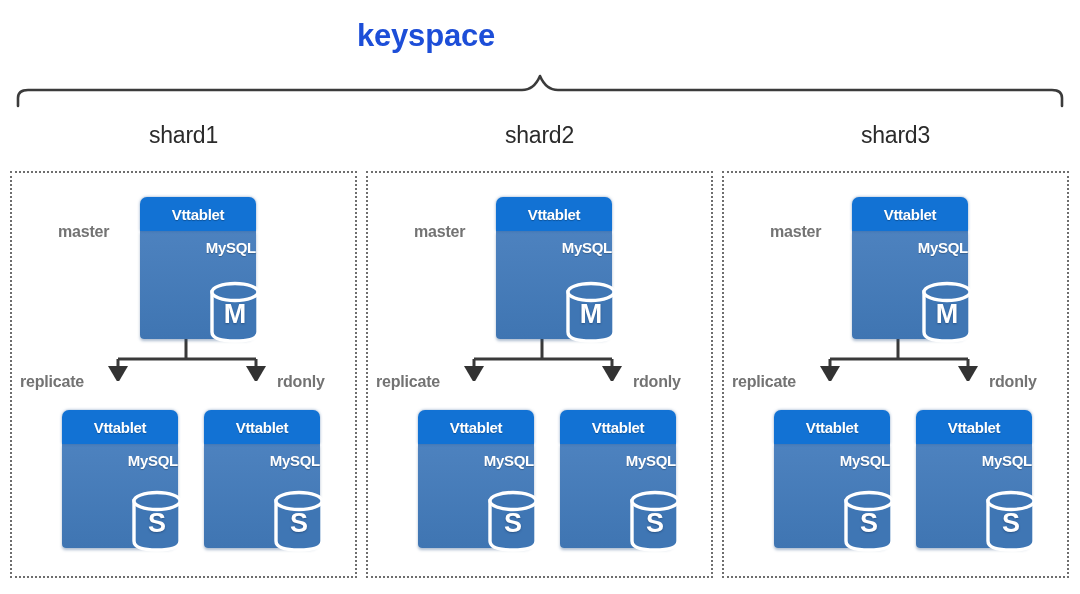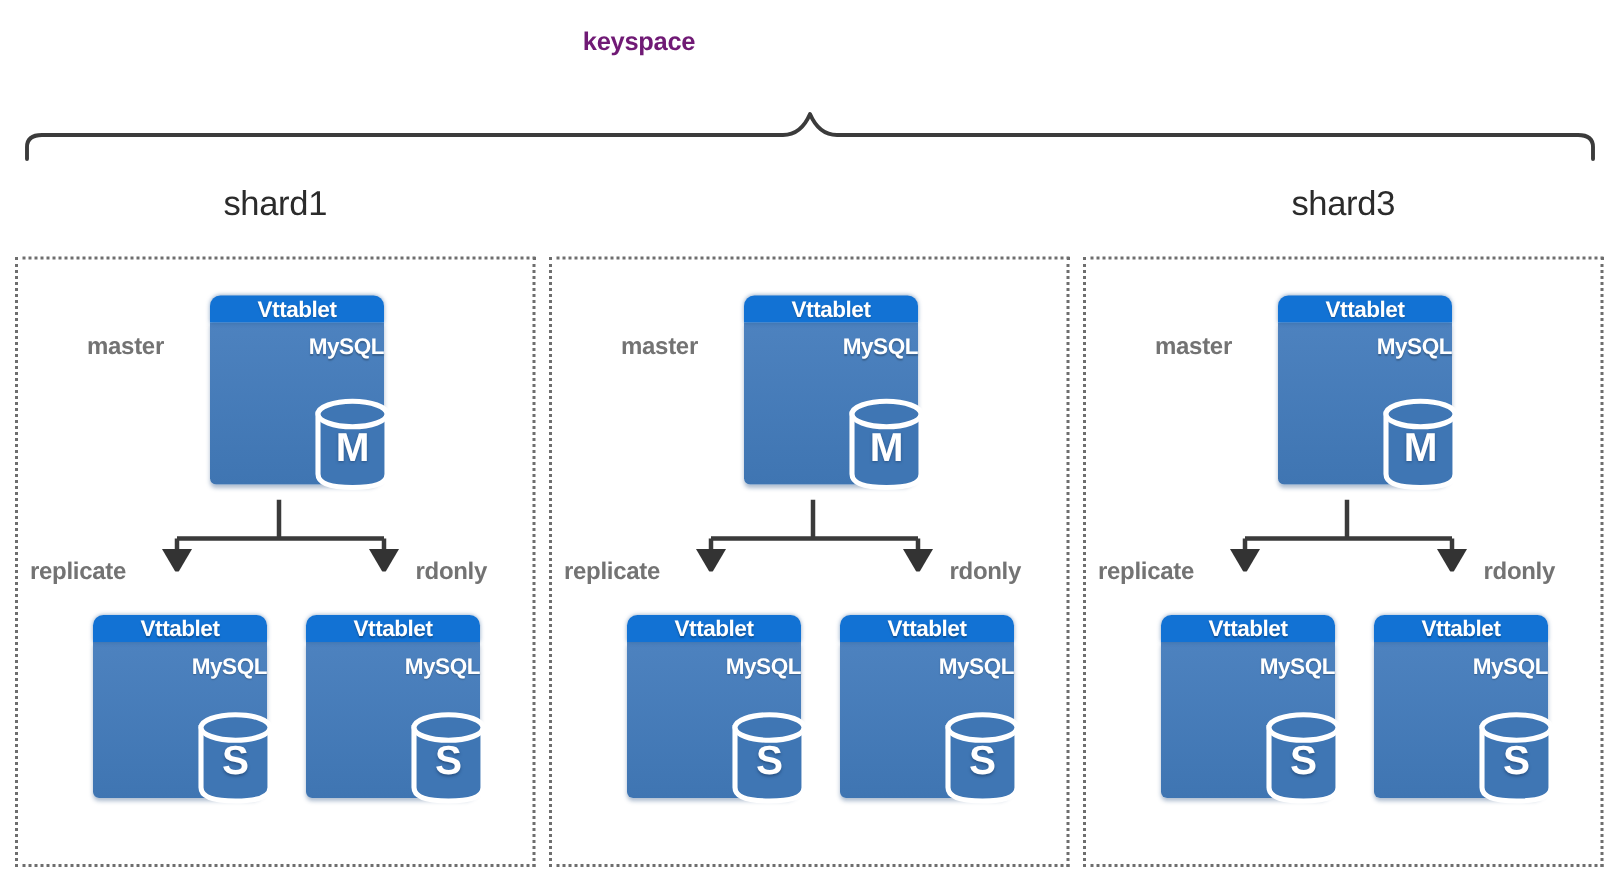--- a/index.html
+++ b/index.html
@@ -20,23 +20,23 @@
     overflow: hidden;
   }
 
   
   .keyspace-title {
     position: absolute;
     left: 0;
     top: 18px;
     width: 852px;
     text-align: center;
-    font-size: 17px;
-    font-weight: bold;
-    color: #701a75;
+    font-size: 31px;
+    font-weight: bold;
+    color: #1d4ed8;
     letter-spacing: -0.2px;
   }
 
   
   .brace-wrap {
     position: absolute;
     left: 0;
     top: 62px;
     width: 1080px;
     height: 46px;
@@ -66,21 +66,21 @@
     background: #ffffff;
   }
 
   
   .node {
     position: absolute;
     width: 116px;
   }
   .node-head {
     position: relative;
-    height: 18px;
+    height: 34px;
     background: #1272d4;
     border-radius: 7px 7px 0 0;
     box-shadow: 0 0 3px rgba(40,90,150,0.55);
     display: flex;
     align-items: center;
     justify-content: center;
     z-index: 3;
   }
   .node-head-label {
     color: #ffffff;
@@ -227,20 +227,21 @@
           <svg width="54" height="62" viewBox="0 0 54 62" xmlns="http://www.w3.org/2000/svg">
             <path d="M4 11 L4 51 Q4 60 27 60 Q50 60 50 51 L50 11 Z" fill="#3f76b4" stroke="#ffffff" stroke-width="3.4"></path>
             <ellipse cx="27" cy="11" rx="23" ry="8.5" fill="#3f76b4" stroke="#ffffff" stroke-width="3.4"></ellipse>
           </svg>
           <div class="cyl-letter">S</div>
         </div>
       </div>
     </div>
   </div>
 
+  <div class="shard-label" style="left:366px;">shard2</div>
 
   <div class="shard-box" style="left:366px;">
 
     <div class="connector" style="left:0; top:160px; width:343px; height:48px;">
       <svg width="343" height="48" viewBox="0 0 343 48" xmlns="http://www.w3.org/2000/svg">
         <path d="M174 0 L174 26 M106 26 L244 26 M106 26 L106 34 M244 26 L244 34" fill="none" stroke="#3a3a3a" stroke-width="3"></path>
         <polygon points="96,33 116,33 106,50" fill="#333333"></polygon>
         <polygon points="234,33 254,33 244,50" fill="#333333"></polygon>
       </svg>
     </div>

